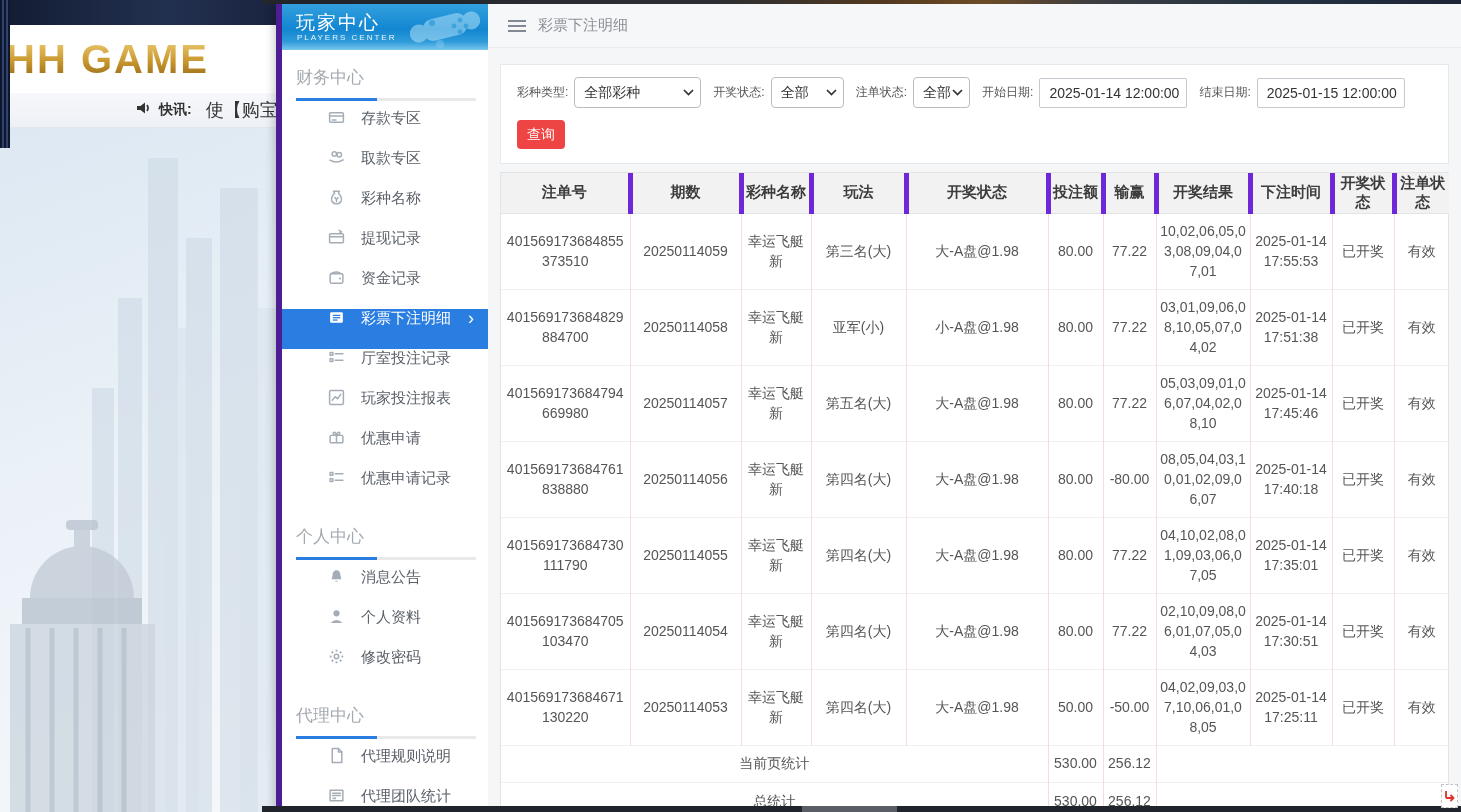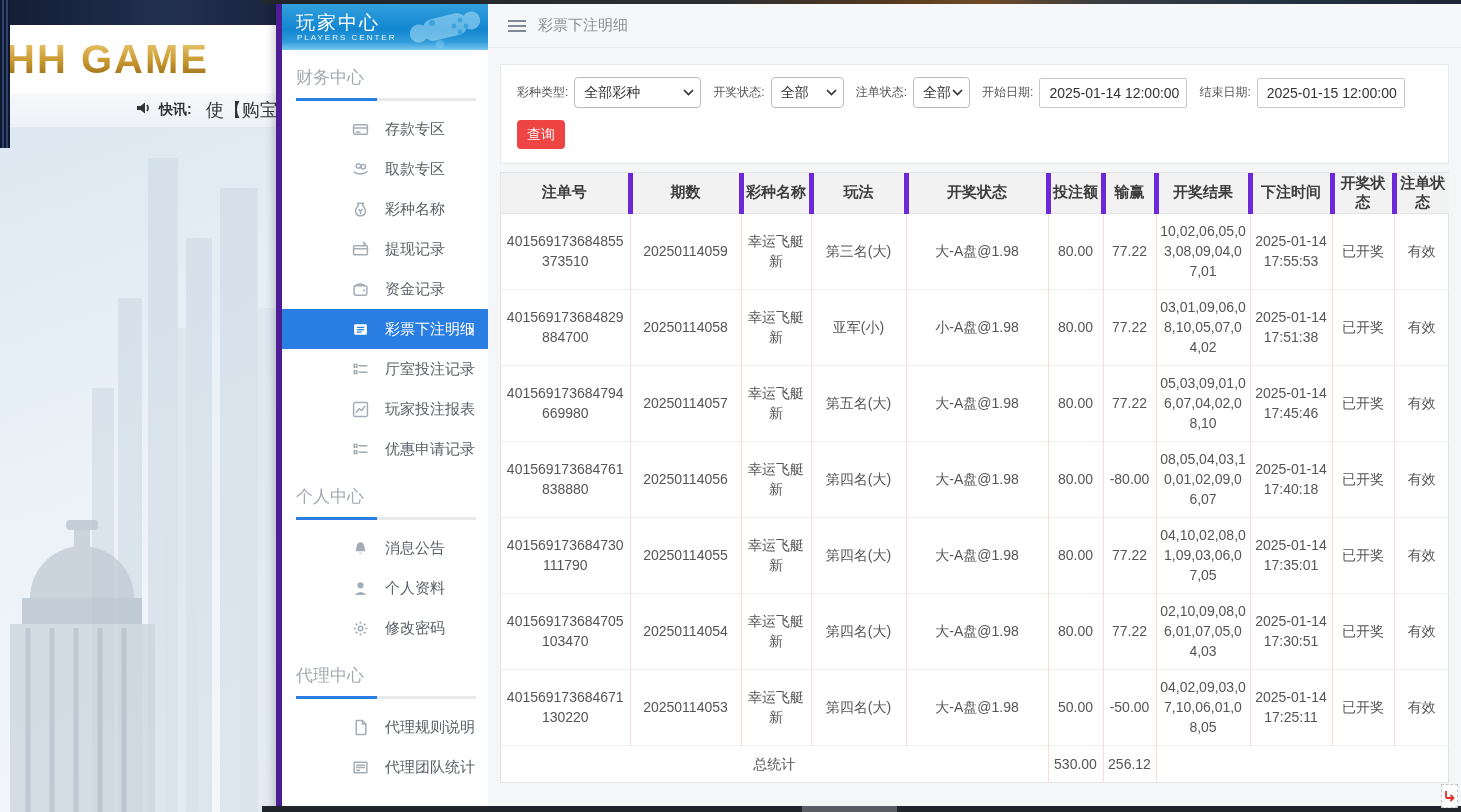--- a/index.html
+++ b/index.html
@@ -37,21 +37,21 @@
   .sidebar { position:absolute; left:276px; top:4px; width:212px; height:808px; background:#fff;
     border-left:6px solid #4c1d95; box-shadow:-3px 0 8px rgba(0,0,0,.18); }
   .side-banner { position:relative; height:46px; overflow:hidden;
     background:linear-gradient(180deg,#33a0de 0%,#1286d1 55%,#2f9bd9 82%,#79c7ee 100%); }
   .side-banner .btitle { position:absolute; left:14px; top:6px; color:#fff; font-size:19px; letter-spacing:2px; }
   .side-banner .bsub { position:absolute; left:15px; top:29px; color:#eaf6fd; font-size:8px; letter-spacing:2px; }
   .side-banner .pad { position:absolute; right:8px; top:2px; opacity:.55; }
   .section-title { margin:16px 12px 0 14px; font-size:17px; color:#a3a9b0; }
   .section-line { position:relative; margin:9px 12px 8px 14px; height:3px; background:#e9e9e9; }
   .section-line::before { content:""; position:absolute; left:0; top:0; height:3px; width:45%; background:#2a7de1; }
-  .menu-item { position:relative; height:40px; display:flex; align-items:center; padding-left:70px; cursor:pointer; }
+  .menu-item { position:relative; height:40px; display:flex; align-items:flex-start; padding-left:46px; cursor:pointer; }
   .menu-item .mi-icon { width:17px; height:17px; margin-right:16px; flex:0 0 auto; display:flex; align-items:center; }
   .menu-item .mi-label { font-size:15px; color:#5a6068; }
   .menu-item.active { background:#2a7de1; }
   .menu-item.active .mi-label { color:#fff; }
   .menu-item .chev { position:absolute; right:14px; color:#fff; font-size:18px; line-height:1; }
 
   
   .main { position:absolute; left:488px; top:4px; width:973px; height:802px; background:#f5f6f8; }
   .title-bar { height:44px; background:#f6f7f9; border-bottom:1px solid #eaecef; display:flex; align-items:center; padding-left:20px; }
   .title-bar .ham { margin-right:12px; cursor:pointer; display:flex; }
@@ -246,20 +246,30 @@
             <svg width="17" height="17" viewBox="0 0 16 16">
               <rect x="1.5" y="1.5" width="13" height="13" rx="1" fill="none" stroke="#a4adb6" stroke-width="1.4" stroke-linecap="round" stroke-linejoin="round"></rect>
               <path d="M4,10.5 L6.8,7.2 L9,9.2 L12,5" fill="none" stroke="#a4adb6" stroke-width="1.4" stroke-linecap="round" stroke-linejoin="round"></path>
             </svg>
           </span>
           <span class="mi-label">玩家投注报表</span>
         </div>
         <div class="menu-item">
           <span class="mi-icon">
             <svg width="17" height="17" viewBox="0 0 16 16">
+              <rect x="2" y="6" width="12" height="7" rx="0.8" fill="none" stroke="#a4adb6" stroke-width="1.4" stroke-linecap="round" stroke-linejoin="round"></rect>
+              <line x1="8" y1="6" x2="8" y2="13" fill="none" stroke="#a4adb6" stroke-width="1.4" stroke-linecap="round" stroke-linejoin="round"></line>
+              <path d="M8,6 C5,6 3.8,3.4 5.8,3 C7.6,2.7 8,6 8,6 Z M8,6 C11,6 12.2,3.4 10.2,3 C8.4,2.7 8,6 8,6 Z" fill="none" stroke="#a4adb6" stroke-width="1.4" stroke-linecap="round" stroke-linejoin="round"></path>
+            </svg>
+          </span>
+          <span class="mi-label">优惠申请</span>
+        </div>
+        <div class="menu-item">
+          <span class="mi-icon">
+            <svg width="17" height="17" viewBox="0 0 16 16">
               <rect x="2" y="3.2" width="2.6" height="2.6" fill="none" stroke="#a4adb6" stroke-width="1.4" stroke-linecap="round" stroke-linejoin="round"></rect>
               <line x1="6.8" y1="4.5" x2="14" y2="4.5" fill="none" stroke="#a4adb6" stroke-width="1.4" stroke-linecap="round" stroke-linejoin="round"></line>
               <rect x="2" y="9.2" width="2.6" height="2.6" fill="none" stroke="#a4adb6" stroke-width="1.4" stroke-linecap="round" stroke-linejoin="round"></rect>
               <line x1="6.8" y1="10.5" x2="14" y2="10.5" fill="none" stroke="#a4adb6" stroke-width="1.4" stroke-linecap="round" stroke-linejoin="round"></line>
             </svg>
           </span>
           <span class="mi-label">优惠申请记录</span>
         </div>
         <div class="section-title">个人中心</div>
         <div class="section-line"></div>
@@ -478,20 +488,26 @@
               <td>第四名(大)</td>
               <td>大-A盘@1.98</td>
               <td>50.00</td>
               <td>-50.00</td>
               <td class="wrapnum">04,02,09,03,07,10,06,01,08,05</td>
               <td>2025-01-14 17:25:11</td>
               <td>已开奖</td>
               <td>有效</td>
             </tr>
             <tr class="sum">
+              <td colspan="5">当前页统计</td>
+              <td>530.00</td>
+              <td>256.12</td>
+              <td colspan="4"></td>
+            </tr>
+            <tr class="sum">
               <td colspan="5">总统计</td>
               <td>530.00</td>
               <td>256.12</td>
               <td colspan="4"></td>
             </tr>
           </tbody>
       </table>
     </div>
   </div>
 

